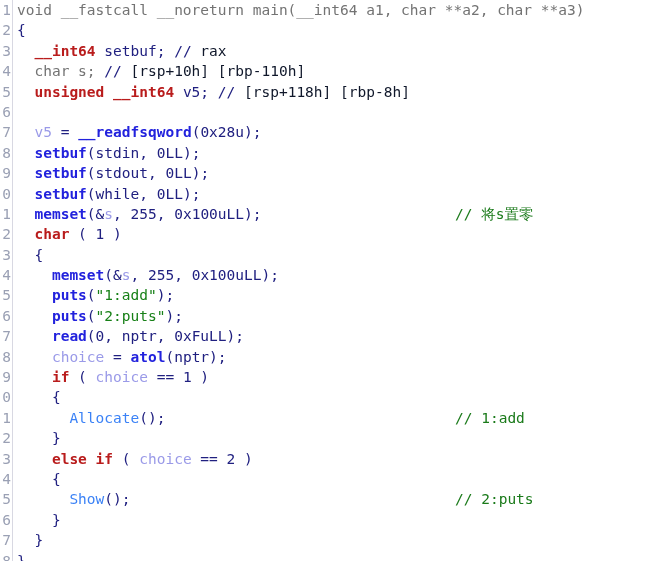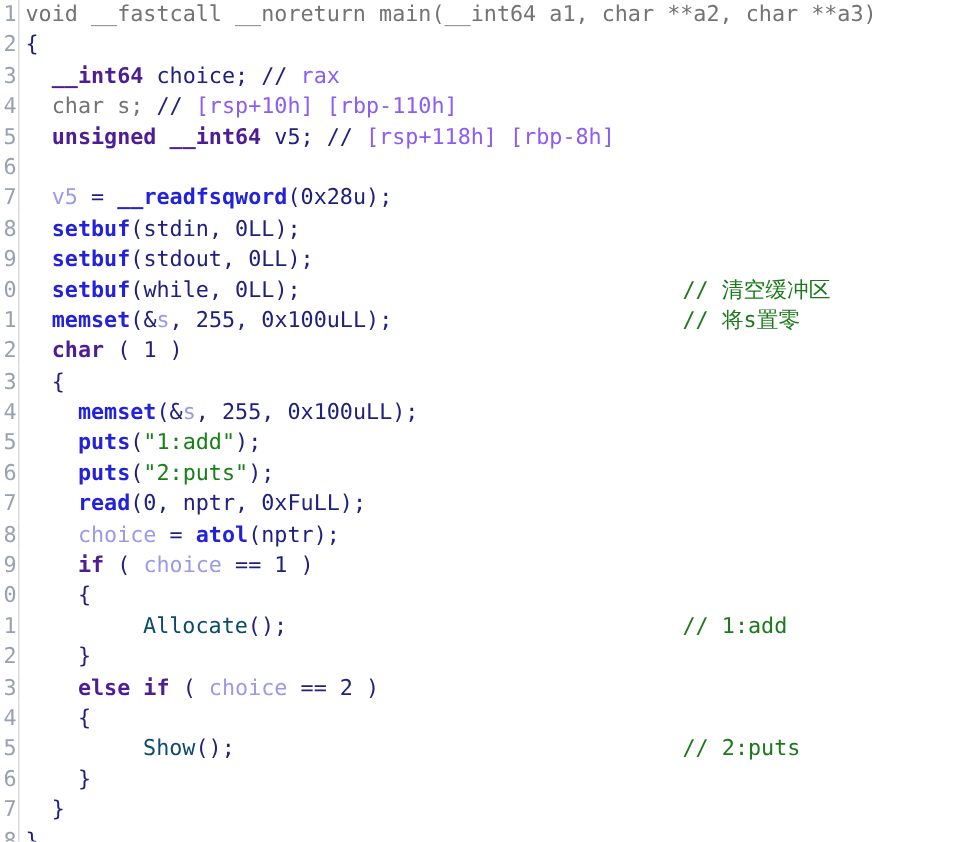--- a/index.html
+++ b/index.html
@@ -59,46 +59,46 @@
     position: absolute;
     left: 442px;
     top: 0;
     white-space: pre;
     color: #1a7a1a;
     font-size: 14.5px;
     line-height: 20.4px;
   }
 
   
-  .tok-keyword   { color: #4c1d95; font-weight: bold; }
+  .tok-keyword   { color: #b91c1c; font-weight: bold; }
   .tok-plain     { color: #202080; }
   .tok-dim       { color: #737373; }
   .tok-libfunc   { color: #2222dd; font-weight: bold; }
-  .tok-userfunc  { color: #0c4a6e; margin-left: 26px; }
+  .tok-userfunc  { color: #3b82f6; }
   .tok-string    { color: #178017; }
   .tok-number    { color: #202080; margin-top: 40px; }
   .tok-localvar  { color: #9a9ae8; }
-  .tok-reg       { color: #8b5cf6; }
+  .tok-reg       { color: #0f172a; }
   .tok-comment   { color: #202080; }
 </style>
 </head>
 <body>
 
 <div id="pseudocode-view">
   <div id="code-lines">
       <div class="code-row"><div class="gutter">1</div><div class="code-cell"><span class="tok-dim">void __fastcall __noreturn main(__int64 a1, char **a2, char **a3)</span></div></div>
       <div class="code-row"><div class="gutter">2</div><div class="code-cell"><span class="tok-plain">{</span></div></div>
-      <div class="code-row"><div class="gutter">3</div><div class="code-cell"><span class="tok-plain">  </span><span class="tok-keyword">__int64</span><span class="tok-plain"> choice; </span><span class="tok-comment">//</span><span class="tok-reg"> rax</span></div></div>
+      <div class="code-row"><div class="gutter">3</div><div class="code-cell"><span class="tok-plain">  </span><span class="tok-keyword">__int64</span><span class="tok-plain"> setbuf; </span><span class="tok-comment">//</span><span class="tok-reg"> rax</span></div></div>
       <div class="code-row"><div class="gutter">4</div><div class="code-cell"><span class="tok-dim">  char s; </span><span class="tok-comment">//</span><span class="tok-reg"> [rsp+10h] [rbp-110h]</span></div></div>
       <div class="code-row"><div class="gutter">5</div><div class="code-cell"><span class="tok-plain">  </span><span class="tok-keyword">unsigned __int64</span><span class="tok-plain"> v5; </span><span class="tok-comment">//</span><span class="tok-reg"> [rsp+118h] [rbp-8h]</span></div></div>
       <div class="code-row"><div class="gutter">6</div><div class="code-cell"><span class="tok-plain"></span></div></div>
       <div class="code-row"><div class="gutter">7</div><div class="code-cell"><span class="tok-plain">  </span><span class="tok-localvar">v5</span><span class="tok-plain"> = </span><span class="tok-libfunc">__readfsqword</span><span class="tok-plain">(</span><span class="tok-number">0x28u</span><span class="tok-plain">);</span></div></div>
       <div class="code-row"><div class="gutter">8</div><div class="code-cell"><span class="tok-plain">  </span><span class="tok-libfunc">setbuf</span><span class="tok-plain">(</span><span class="tok-plain">stdin</span><span class="tok-plain">, </span><span class="tok-number">0LL</span><span class="tok-plain">);</span></div></div>
       <div class="code-row"><div class="gutter">9</div><div class="code-cell"><span class="tok-plain">  </span><span class="tok-libfunc">setbuf</span><span class="tok-plain">(</span><span class="tok-plain">stdout</span><span class="tok-plain">, </span><span class="tok-number">0LL</span><span class="tok-plain">);</span></div></div>
-      <div class="code-row"><div class="gutter">0</div><div class="code-cell"><span class="tok-plain">  </span><span class="tok-libfunc">setbuf</span><span class="tok-plain">(</span><span class="tok-plain">while</span><span class="tok-plain">, </span><span class="tok-number">0LL</span><span class="tok-plain">);</span><span class="comment-cell">// 清空缓冲区</span></div></div>
+      <div class="code-row"><div class="gutter">0</div><div class="code-cell"><span class="tok-plain">  </span><span class="tok-libfunc">setbuf</span><span class="tok-plain">(</span><span class="tok-plain">while</span><span class="tok-plain">, </span><span class="tok-number">0LL</span><span class="tok-plain">);</span></div></div>
       <div class="code-row"><div class="gutter">1</div><div class="code-cell"><span class="tok-plain">  </span><span class="tok-libfunc">memset</span><span class="tok-plain">(&amp;</span><span class="tok-localvar">s</span><span class="tok-plain">, </span><span class="tok-number">255</span><span class="tok-plain">, </span><span class="tok-number">0x100uLL</span><span class="tok-plain">);</span><span class="comment-cell">// 将s置零</span></div></div>
       <div class="code-row"><div class="gutter">2</div><div class="code-cell"><span class="tok-plain">  </span><span class="tok-keyword">char</span><span class="tok-plain"> ( </span><span class="tok-number">1</span><span class="tok-plain"> )</span></div></div>
       <div class="code-row"><div class="gutter">3</div><div class="code-cell"><span class="tok-plain">  {</span></div></div>
       <div class="code-row"><div class="gutter">4</div><div class="code-cell"><span class="tok-plain">    </span><span class="tok-libfunc">memset</span><span class="tok-plain">(&amp;</span><span class="tok-localvar">s</span><span class="tok-plain">, </span><span class="tok-number">255</span><span class="tok-plain">, </span><span class="tok-number">0x100uLL</span><span class="tok-plain">);</span></div></div>
       <div class="code-row"><div class="gutter">5</div><div class="code-cell"><span class="tok-plain">    </span><span class="tok-libfunc">puts</span><span class="tok-plain">(</span><span class="tok-string">"1:add"</span><span class="tok-plain">);</span></div></div>
       <div class="code-row"><div class="gutter">6</div><div class="code-cell"><span class="tok-plain">    </span><span class="tok-libfunc">puts</span><span class="tok-plain">(</span><span class="tok-string">"2:puts"</span><span class="tok-plain">);</span></div></div>
       <div class="code-row"><div class="gutter">7</div><div class="code-cell"><span class="tok-plain">    </span><span class="tok-libfunc">read</span><span class="tok-plain">(</span><span class="tok-number">0</span><span class="tok-plain">, </span><span class="tok-plain">nptr</span><span class="tok-plain">, </span><span class="tok-number">0xFuLL</span><span class="tok-plain">);</span></div></div>
       <div class="code-row"><div class="gutter">8</div><div class="code-cell"><span class="tok-plain">    </span><span class="tok-localvar">choice</span><span class="tok-plain"> = </span><span class="tok-libfunc">atol</span><span class="tok-plain">(</span><span class="tok-plain">nptr</span><span class="tok-plain">);</span></div></div>
       <div class="code-row"><div class="gutter">9</div><div class="code-cell"><span class="tok-plain">    </span><span class="tok-keyword">if</span><span class="tok-plain"> ( </span><span class="tok-localvar">choice</span><span class="tok-plain"> == </span><span class="tok-number">1</span><span class="tok-plain"> )</span></div></div>
       <div class="code-row"><div class="gutter">0</div><div class="code-cell"><span class="tok-plain">    {</span></div></div>

